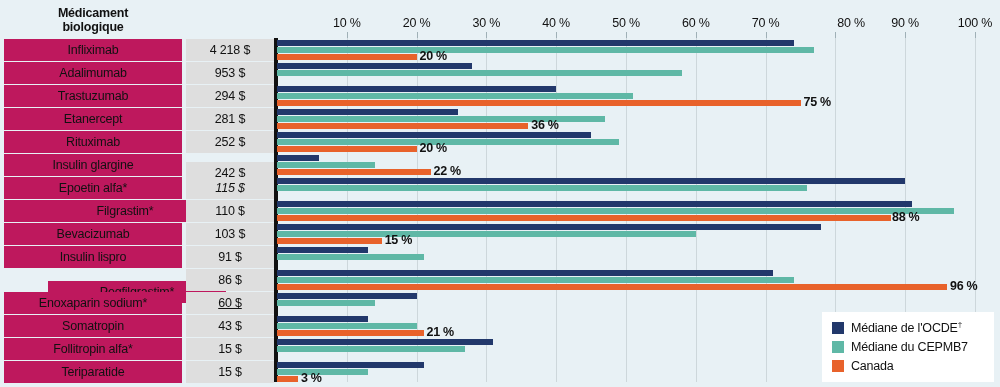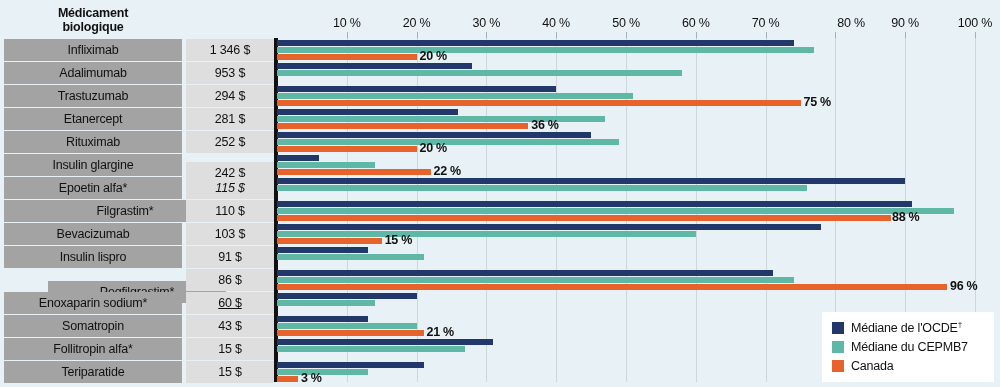--- a/index.html
+++ b/index.html
@@ -21,21 +21,21 @@
     display:flex;align-items:center;justify-content:center;
     text-align:center;font-weight:bold;font-size:12.5px;color:#111;
     line-height:14px;letter-spacing:-0.2px;
   }
 
   .cell{
     position:absolute;height:22px;
     display:flex;align-items:center;justify-content:center;
     font-size:12.5px;color:#111;letter-spacing:-0.2px;
   }
-  .cell.name{background:#a3a3a3;}
+  .cell.name{background:#be185d;}
   .cell.sales{background:#dedede;}
 
   
   #plot{
     position:absolute;left:277px;top:38px;
     width:698px;height:344px;
   }
   #axis{
     position:absolute;left:274px;top:38px;width:4px;height:344px;
     background:#111;
@@ -115,21 +115,21 @@
       <div class="tick" style="left: 835.4px;"></div>
       <div class="axlabel" style="left: 851px;">80 %</div>
       <div class="tick" style="left: 905.2px;"></div>
       <div class="axlabel" style="left: 905.2px;">90 %</div>
       <div class="tick" style="left: 975px;"></div>
       <div class="axlabel" style="left: 975px;">100 %</div>
     </div>
 
   <div id="tablelayer">
       <div class="cell name col-name" style="top: 38.5px;">Infliximab</div>
-      <div class="cell sales col-sales" style="top: 38.5px;">1 346 $</div>
+      <div class="cell sales col-sales" style="top: 38.5px;">4 218 $</div>
       <div class="cell name col-name" style="top: 61.5px;">Adalimumab</div>
       <div class="cell sales col-sales" style="top: 61.5px;">953 $</div>
       <div class="cell name col-name" style="top: 84.5px;">Trastuzumab</div>
       <div class="cell sales col-sales" style="top: 84.5px;">294 $</div>
       <div class="cell name col-name" style="top: 107.5px;">Etanercept</div>
       <div class="cell sales col-sales" style="top: 107.5px;">281 $</div>
       <div class="cell name col-name" style="top: 130.5px;">Rituximab</div>
       <div class="cell sales col-sales" style="top: 130.5px;">252 $</div>
       <div class="cell name col-name" style="top: 153.5px;">Insulin glargine</div>
       <div class="cell sales col-sales" style="top: 153.5px; margin-top: 8px;">242 $</div>

